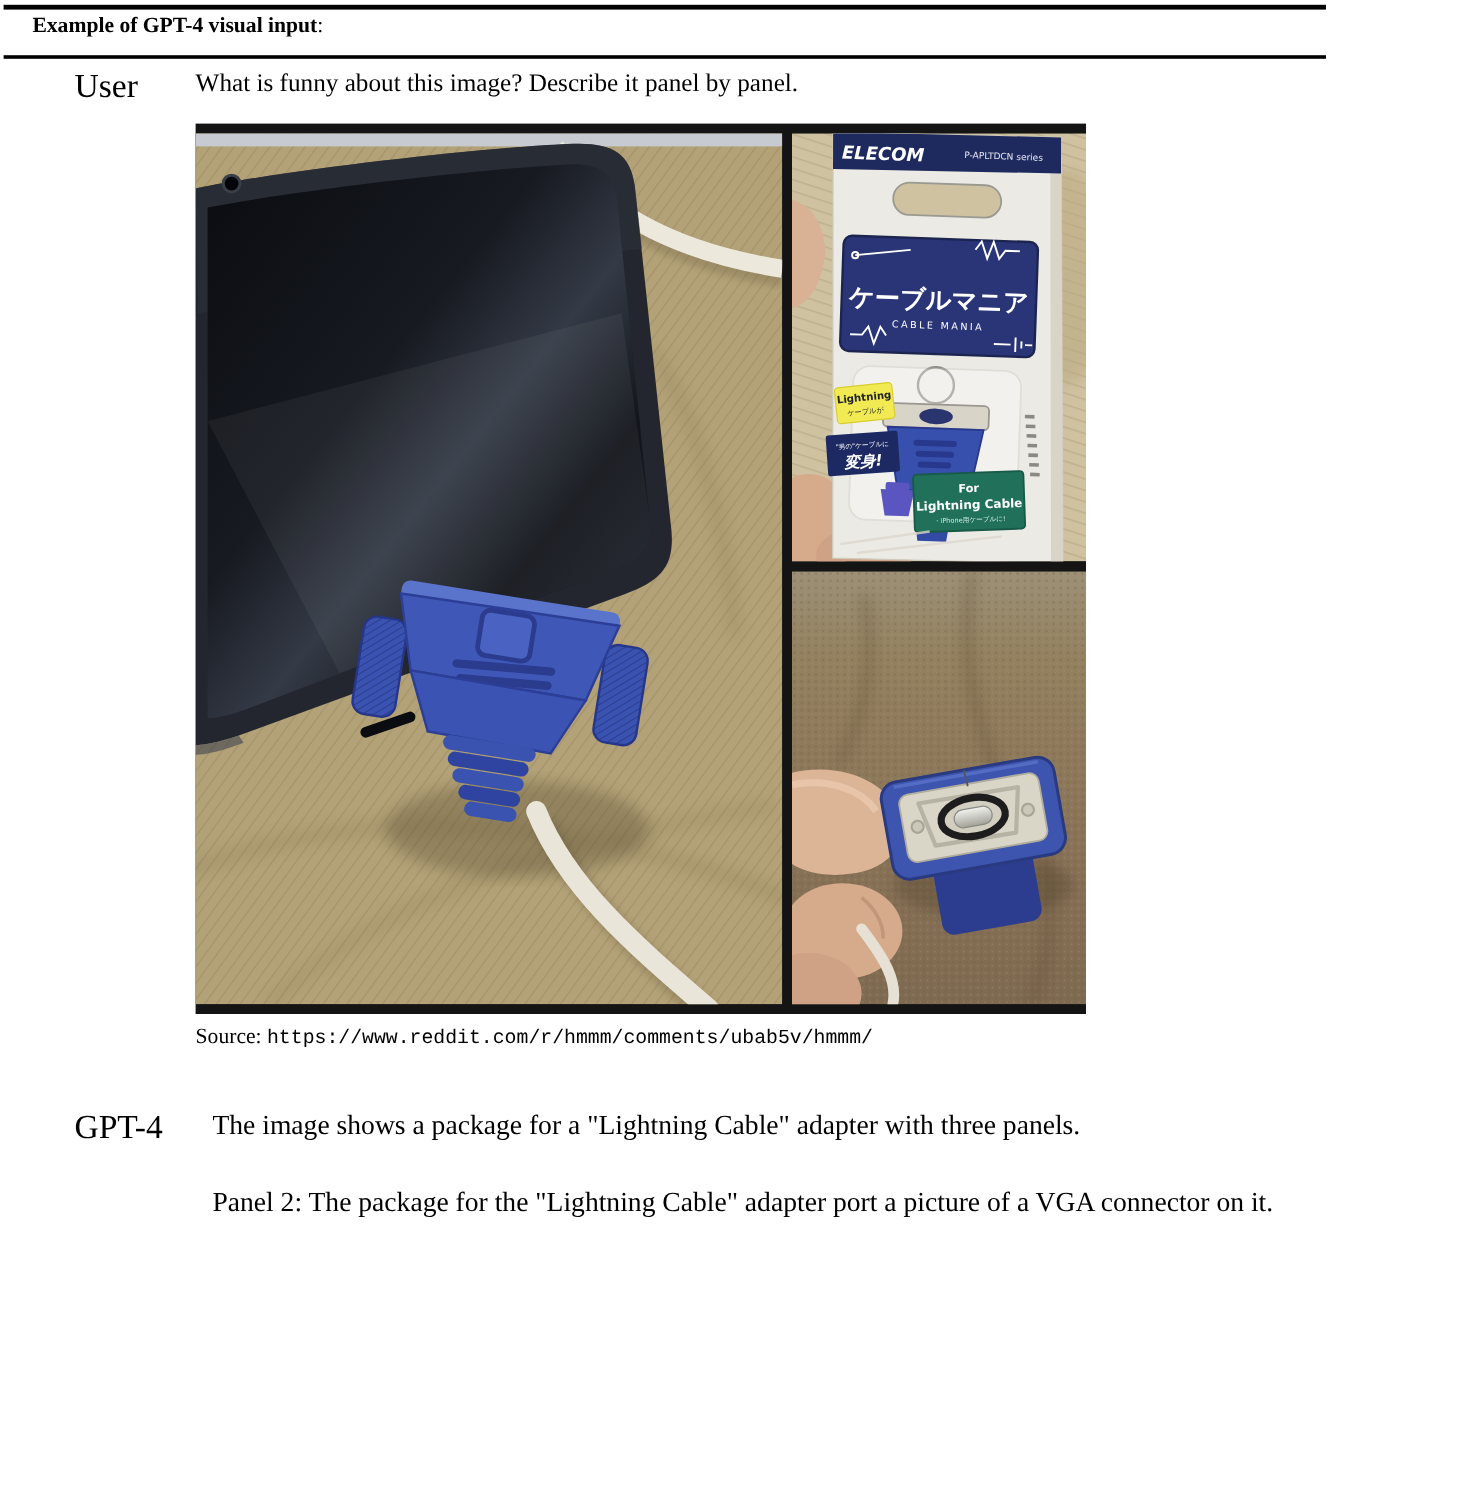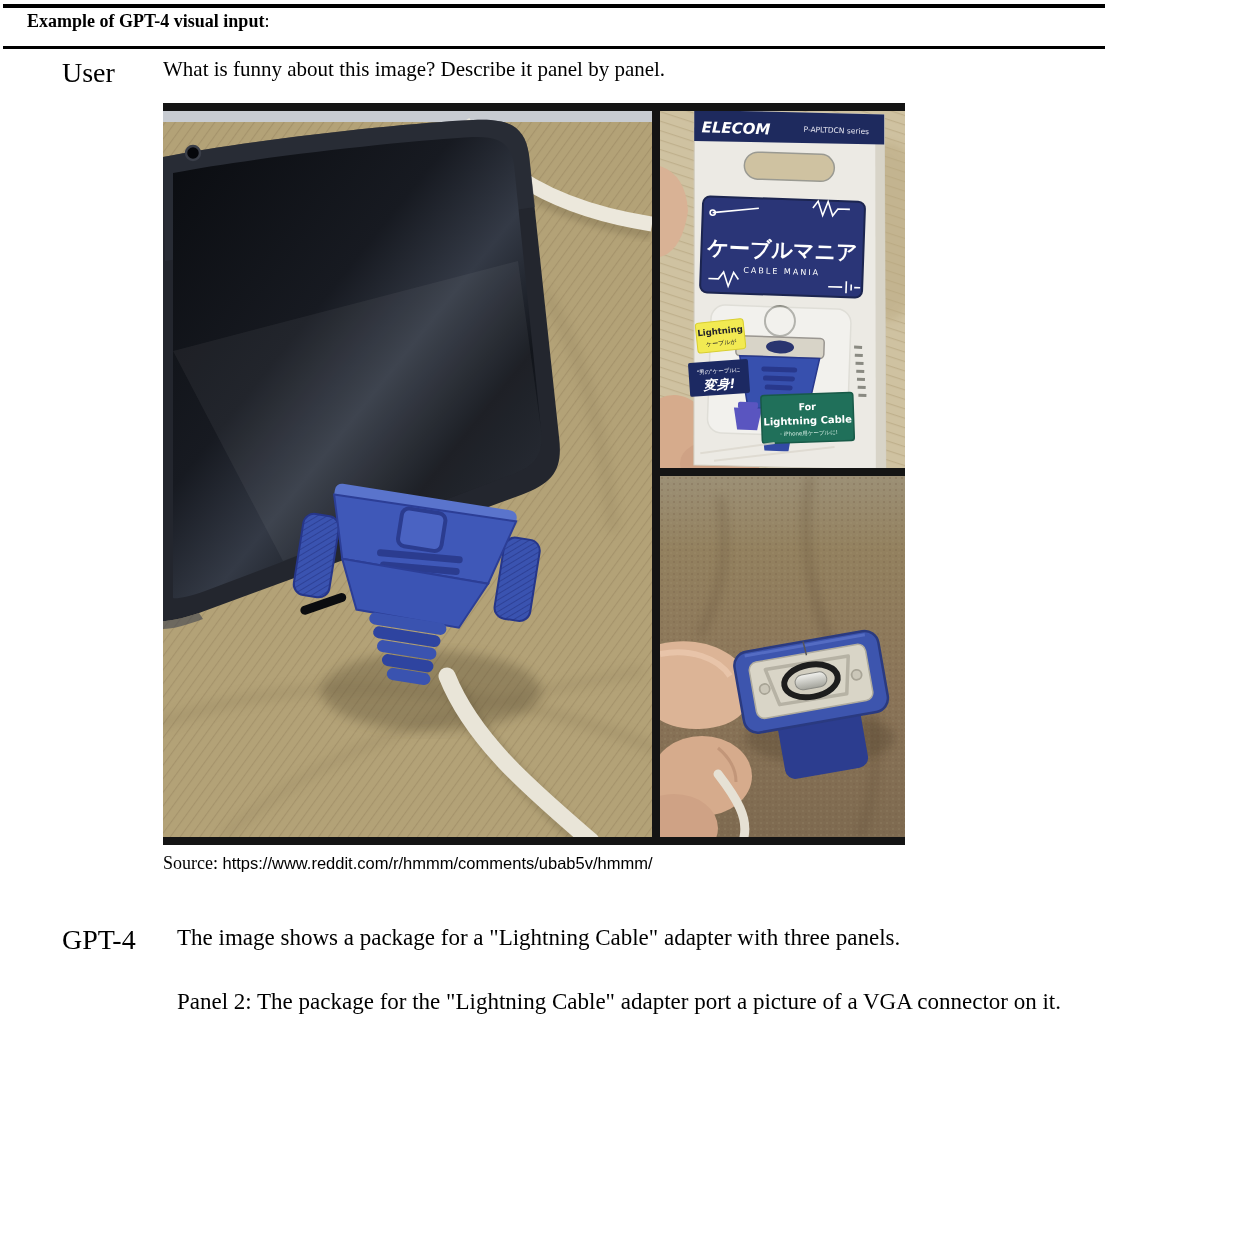--- a/index.html
+++ b/index.html
@@ -16,21 +16,21 @@
   .speaker-user{top:57px;}
   .speaker-gpt{top:924px;}
   .user-q{position:absolute;left:163px;top:57px;font-size:21px;width:960px;}
   .collage{position:absolute;left:163px;top:103px;width:742px;height:742px;background:#141414;}
   .photo{position:absolute;overflow:hidden;}
   .photo-left{left:0;top:8px;width:489px;height:726px;}
   .photo-tr{left:497px;top:8px;width:245px;height:357px;}
   .photo-br{left:497px;top:373px;width:245px;height:361px;}
   .photo svg{display:block;}
   .source-line{position:absolute;left:163px;top:853px;font-size:18px;}
-  .source-line .url{font-family:Liberation Sans, sans-serif;font-size:16.5px;}
+  .source-line .url{font-family:Liberation Mono, monospace;font-size:16.5px;}
   .gpt-response{position:absolute;left:177px;top:924px;width:942px;font-size:23px;line-height:28.5px;}
   .gpt-response p{margin:0 0 35px 0;text-align:justify;text-align-last:left;}
   .jp{font-family:"DejaVu Sans", sans-serif;}
 </style>
 </head>
 <body>
 
 <div class="page">
 
   <div class="rule rule-top"></div>

